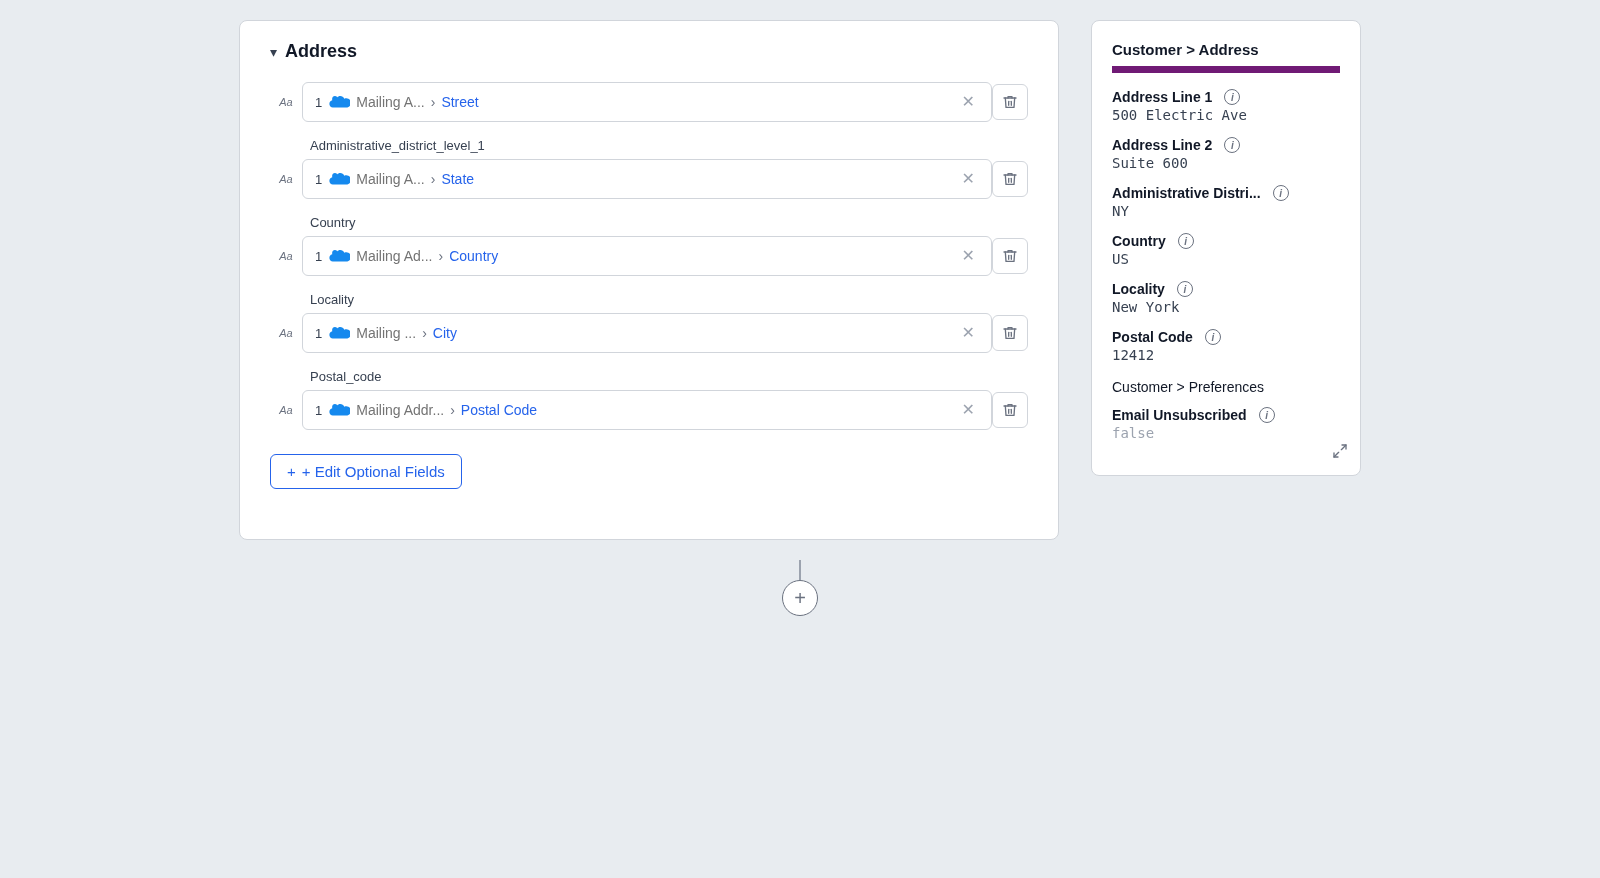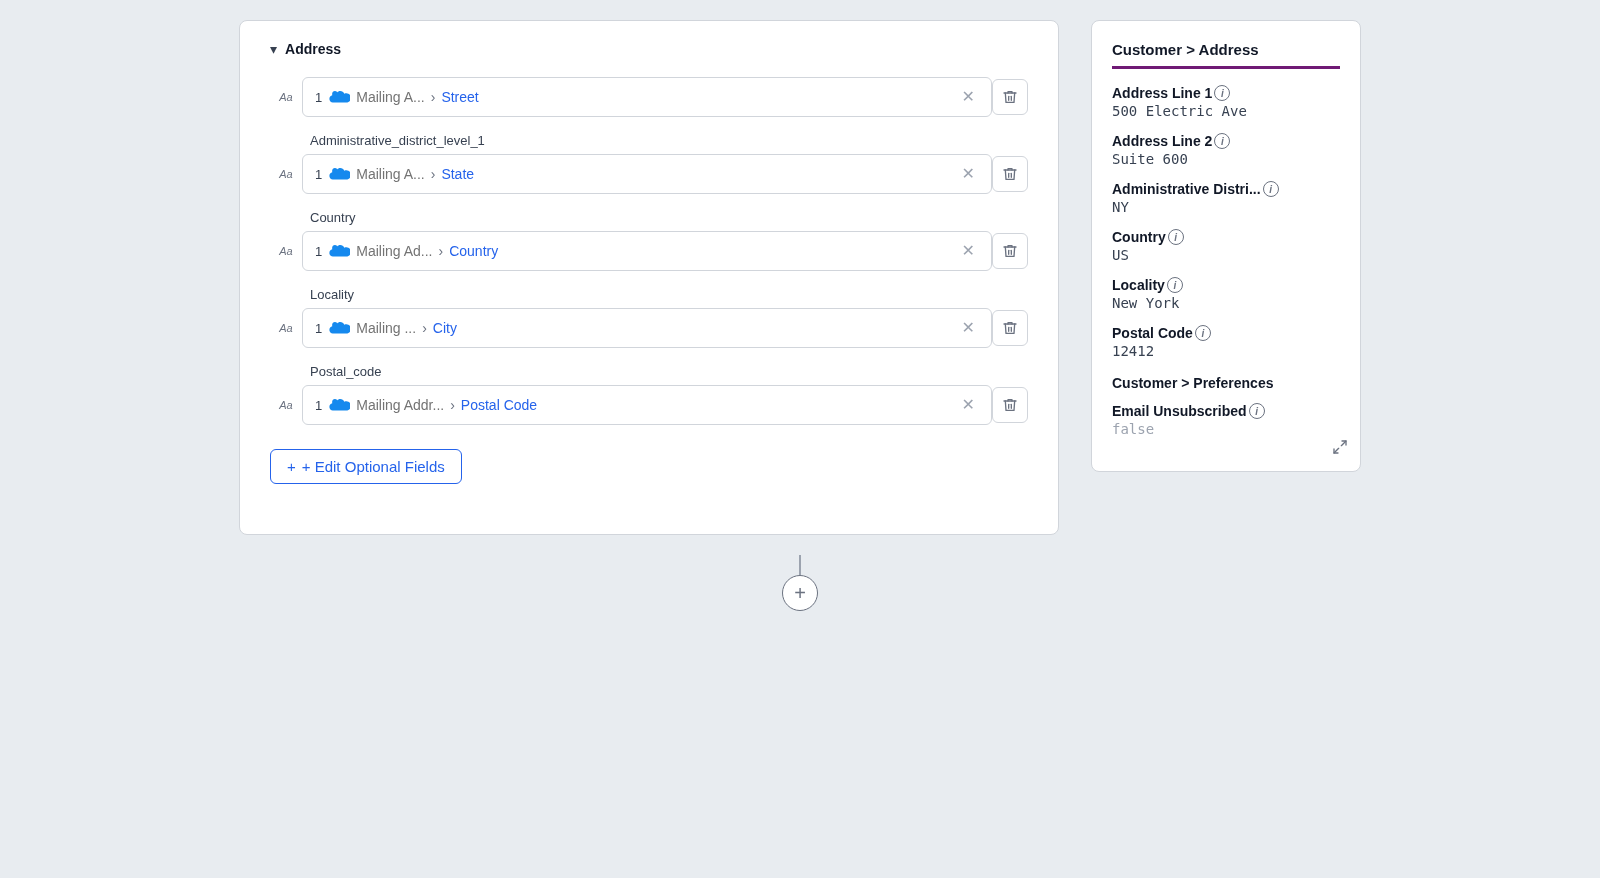--- a/index.html
+++ b/index.html
@@ -39,21 +39,21 @@
       margin-bottom: 20px;
     }
 
     .chevron-icon {
       font-size: 14px;
       color: #374151;
       cursor: pointer;
     }
 
     .section-title {
-      font-size: 14px;
+      font-size: 18px;
       font-weight: 600;
       color: #111827;
     }
 
     .field-group {
       margin-bottom: 16px;
     }
 
     .field-label {
       font-size: 13px;
@@ -215,32 +215,32 @@
       padding: 20px;
       margin-left: 16px;
       position: relative;
     }
 
     .right-panel-section-title {
       font-size: 15px;
       font-weight: 600;
       color: #111827;
       margin-bottom: 16px;
-      border-bottom: 3px solid #701a75;
+      border-bottom: 7px solid #701a75;
       padding-bottom: 8px;
     }
 
     .right-field-item {
       margin-bottom: 14px;
     }
 
     .right-field-name {
       display: flex;
       align-items: center;
-      gap: 2px;
+      gap: 12px;
       font-size: 14px;
       font-weight: 600;
       color: #111827;
       margin-bottom: 2px;
     }
 
     .right-field-value {
       font-size: 14px;
       color: #374151;
       font-family: monospace;
@@ -261,21 +261,21 @@
       font-size: 10px;
       color: #6b7280;
       font-style: italic;
       font-weight: 700;
       flex-shrink: 0;
       cursor: pointer;
     }
 
     .right-section-header {
       font-size: 14px;
-      font-weight: 700;
+      font-weight: 400;
       color: #111827;
       margin-top: 16px;
       margin-bottom: 12px;
     }
 
     .expand-btn {
       position: absolute;
       bottom: 12px;
       right: 12px;
       background: none;

